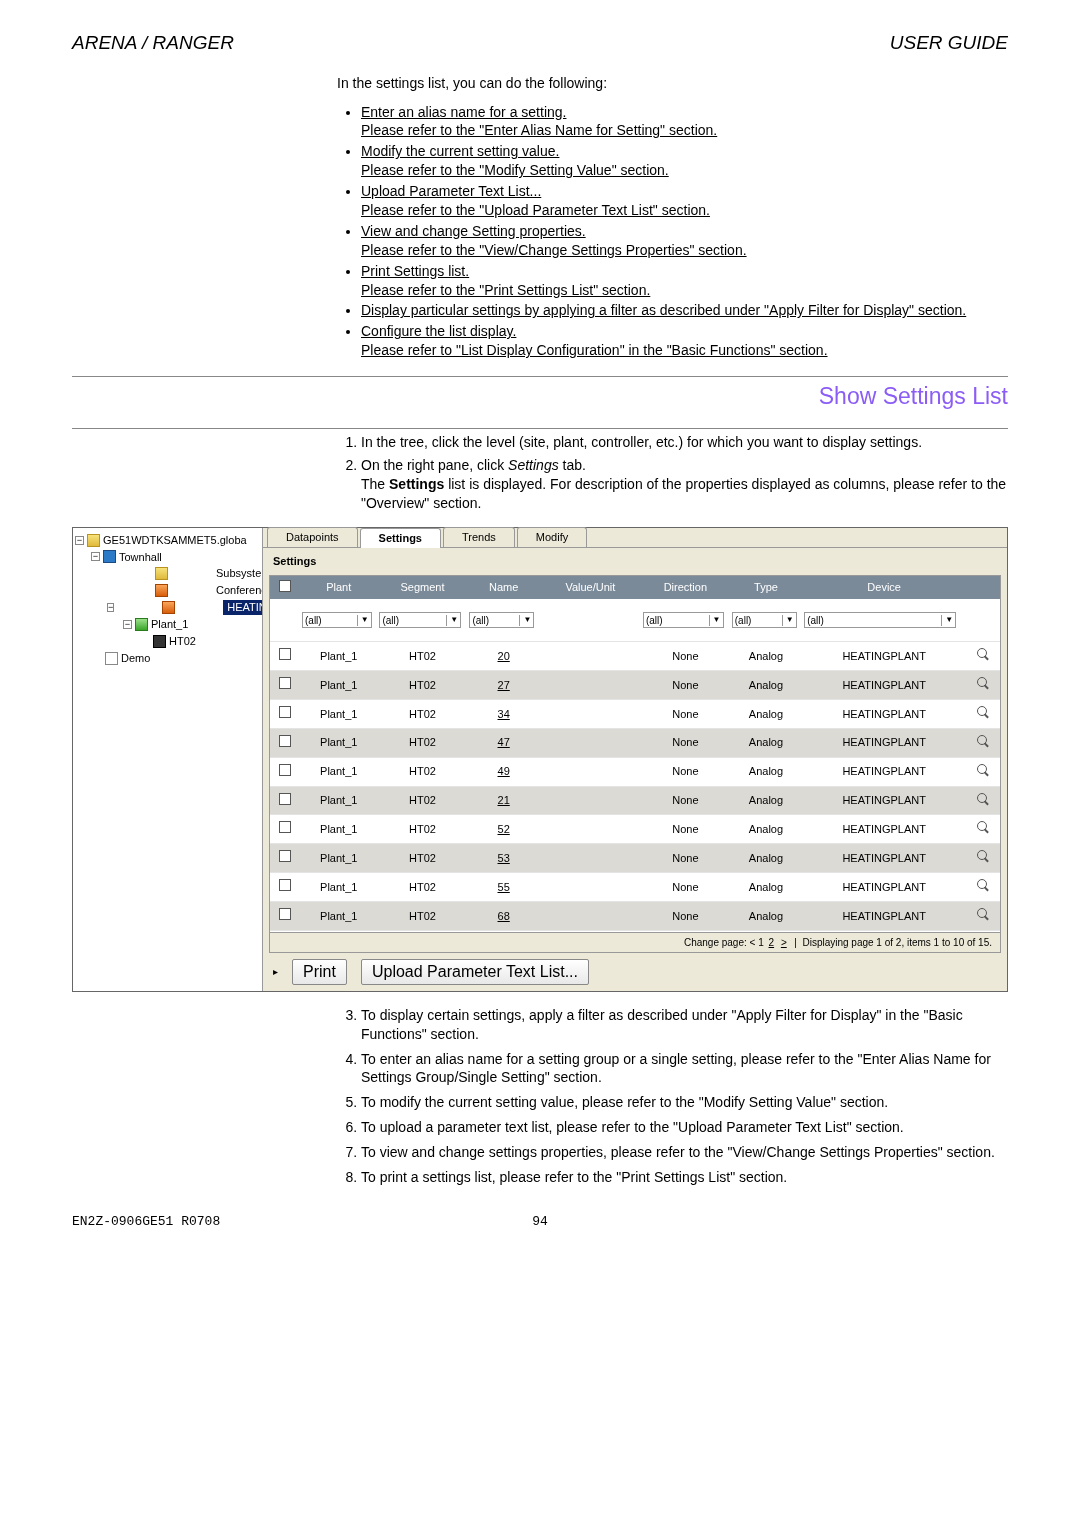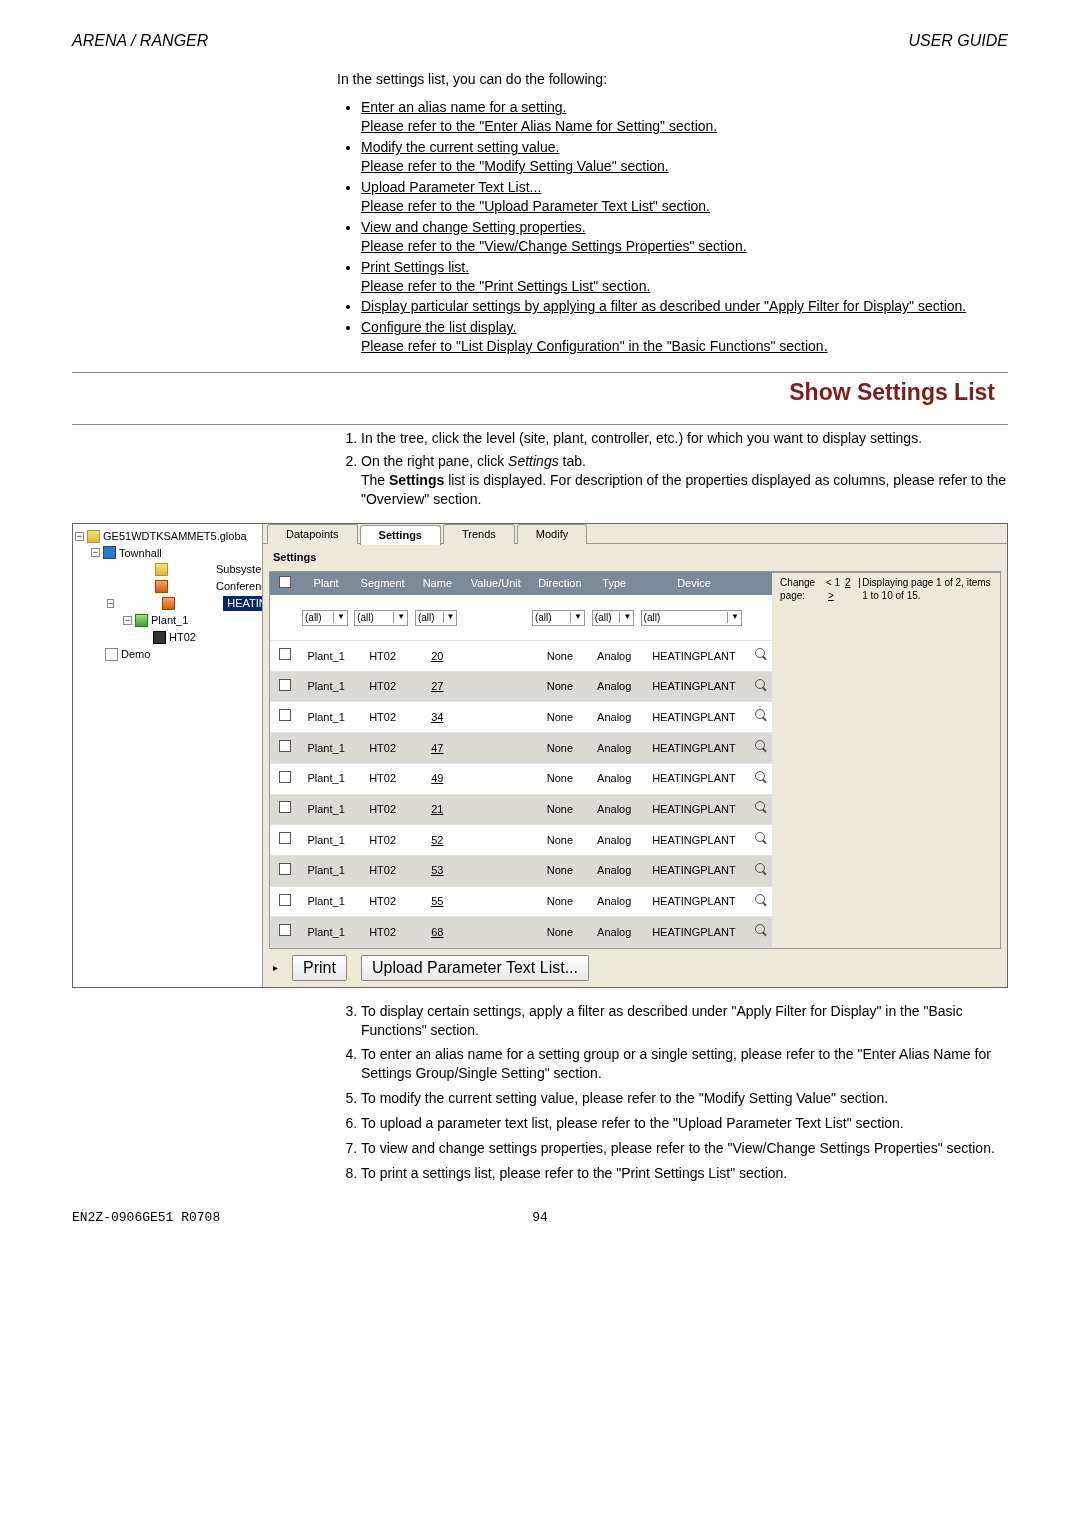--- a/index.html
+++ b/index.html
@@ -6,27 +6,27 @@
   body {
     font-family: Arial, Helvetica, sans-serif;
     background: #fff;
     width: 1080px;
     margin: 0 auto;
     color: #000;
     font-size: 14px;
     line-height: 1.35;
   }
   .page { padding: 30px 72px 40px 72px; }
-  .hdr { display: flex; justify-content: space-between; font-style: italic; font-size: 16px; margin-bottom: 18px; }
+  .hdr { display: flex; justify-content: space-between; font-style: italic; font-size: 19px; margin-bottom: 18px; }
   .intro-block { margin-left: 265px; margin-bottom: 14px; }
   .intro-block p.lead { margin-bottom: 10px; }
   .intro-block ul { list-style: disc; padding-left: 24px; }
   .intro-block li { margin-bottom: 2px; text-decoration: underline; }
   hr.sep { border: none; border-top: 1px solid #888; margin: 16px 0 4px 0; }
-  .sect-title { text-align: right; font-size: 23px; font-weight: bold; margin: 2px 13px 2px 0; color: #7f1d1d;}
+  .sect-title { text-align: right; font-size: 23px; font-weight: normal; margin: 2px 0 2px 0; color: #8b5cf6;}
   .ord1 { margin-left: 265px; }
   .ord1 ol { padding-left: 24px; }
   .ord1 li { margin-bottom: 4px; }
   .ord1 .ital { font-style: italic; }
 
   
   .shot {
     margin: 14px 0 14px 0;
     border: 1px solid #666;
     background: #ece9d8;
@@ -55,25 +55,25 @@
   .icon-sm { width: 13px; height: 13px; display: inline-block; flex-shrink:0; }
   .ic-pm { border: 1px solid #888; width:9px; height:9px; text-align:center; line-height:7px; font-size:9px; background:#fff;}
   .ic-site { background: linear-gradient(#f7e27a,#e0b93b); border:1px solid #b89320;}
   .ic-plant { background: linear-gradient(#f9a65c,#d85e0a); border:1px solid #a44400;}
   .ic-plant-g { background: linear-gradient(#9be08b,#3aa52a); border:1px solid #2a7a1e;}
   .ic-ctrl  { background: #333; border:1px solid #000;}
   .ic-demo { background:#fff; border:1px solid #888;}
   .ic-bell { background:#2c79c7; border:1px solid #1a4a82;}
 
   .right-panel { flex: 1; display: flex; flex-direction: column; background:#ece9d8; }
-  .tabs-row { display: flex; border-bottom: 1px solid #999; height: 20px; align-items:flex-start; padding-left: 4px; gap:2px; font-size:11px;}
+  .tabs-row { display: flex; border-bottom: 1px solid #999; height: 20px; align-items:center; padding-left: 4px; gap:2px; font-size:11px;}
   .tab { padding: 2px 18px; border: 1px solid #999; border-bottom: none; border-radius: 3px 3px 0 0; background:#ece9d8; cursor:default;}
   .tab.active { background:#fff; font-weight:bold; position:relative; top:1px;}
   .subhdr { background:#ece9d8; padding:6px 10px; font-weight:bold; font-size:11px;}
-  .tbl-wrap { flex:1; background:#fff; border:1px solid #999; margin:0 6px; display:flex; flex-direction:row; overflow:hidden;}
+  .tbl-wrap { flex:1; background:#fff; border:1px solid #999; margin:0 6px; display:flex; flex-direction:column; overflow:hidden;}
   table.grid { width:100%; border-collapse: collapse; font-size:11px;}
   table.grid th { background:#7a8a99; color:#fff; font-weight:normal; padding:4px 2px; text-align:center; font-size:11px;}
   table.grid th.cb, table.grid td.cb { width:30px; text-align:center;}
   table.grid td { padding:5px 2px; text-align:center; border-bottom:1px solid #e4e4e4;}
   table.grid tr.filter-row td { background:#fff; padding:13px 2px;}
   .filter-sel { width:95%; font-size:10px; border:1px solid #999; background:#fff; height:16px; display:flex; align-items:center; justify-content:space-between; padding:0 2px;}
   .filter-sel .dd { font-size:8px; border-left:1px solid #999; padding-left:3px;}
   table.grid tr.odd td { background:#fff; }
   table.grid tr.even td { background:#dcdad5; }
   table.grid td.name-cell { text-decoration: underline; }

